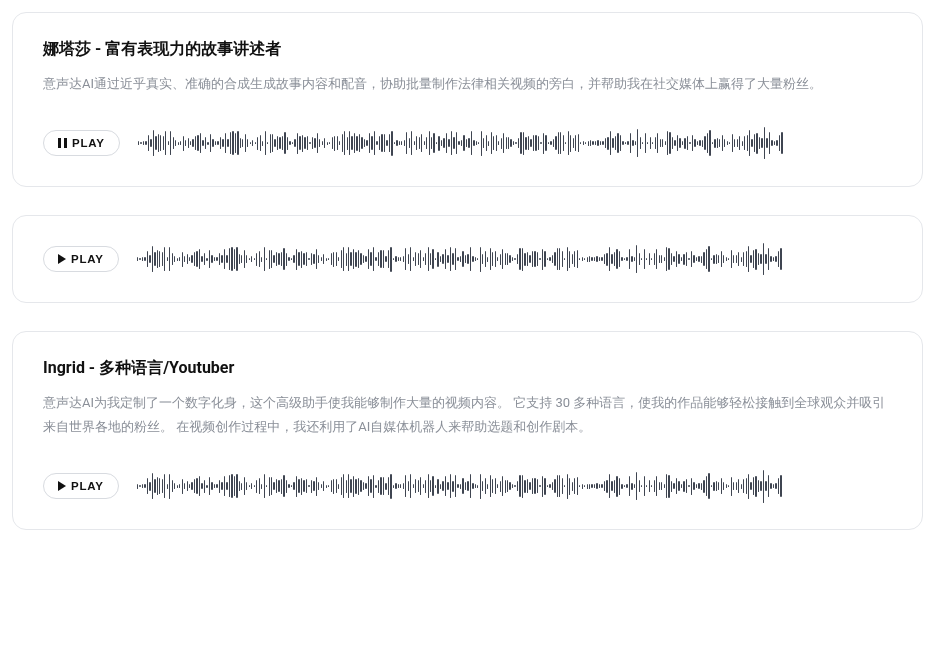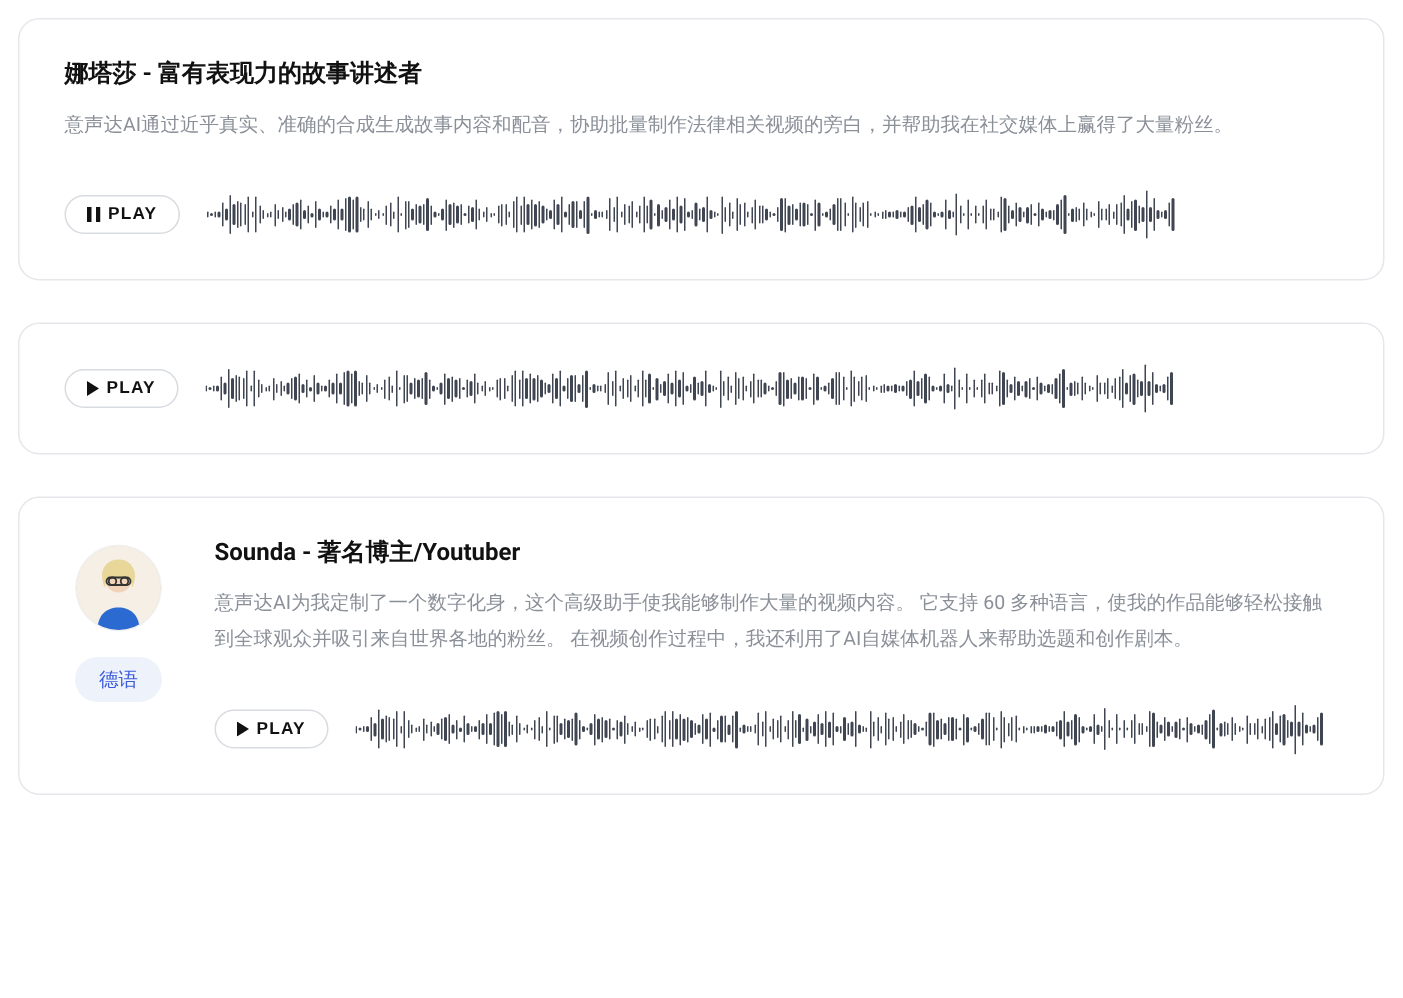--- a/index.html
+++ b/index.html
@@ -650,37 +650,23 @@
           <span style="height: 4.1px;"></span>
           <span style="height: 5.4px;"></span>
           <span style="height: 15.5px;"></span>
           <span style="height: 21.4px;"></span>
         </div>
     </div>
   </div>
 </div>
 
 <div class="card">
-  <div class="side">
-    <div class="avatar">
-      <svg viewBox="0 0 56 56">
-        <rect width="56" height="56" fill="#f5efe6"></rect>
-        <circle cx="28" cy="22" r="9" fill="#f0d3b8"></circle>
-        <path d="M17 20c0-7 5-11 11-11s11 4 11 11c0 3-1 6-2 8 0-4-2-6-4-6h-10c-2 0-4 2-4 6-1-2-2-5-2-8z" fill="#e9d79a"></path>
-        <rect x="20" y="21" width="16" height="5" rx="2.5" fill="none" stroke="#333" stroke-width="1.2"></rect>
-        <circle cx="24" cy="23.5" r="2.5" fill="none" stroke="#333" stroke-width="1.2"></circle>
-        <circle cx="32" cy="23.5" r="2.5" fill="none" stroke="#333" stroke-width="1.2"></circle>
-        <path d="M14 56c0-10 6-15 14-15s14 5 14 15z" fill="#2b6bd1"></path>
-      </svg>
-    </div>
-    <div class="lang-badge">德语</div>
-  </div>
   <div class="main">
-    <div class="title">Sounda - 著名博主/Youtuber</div>
-    <div class="desc">意声达AI为我定制了一个数字化身，这个高级助手使我能够制作大量的视频内容。 它支持 60 多种语言，使我的作品能够轻松接触到全球观众并吸引来自世界各地的粉丝。 在视频创作过程中，我还利用了AI自媒体机器人来帮助选题和创作剧本。</div>
+    <div class="title">Ingrid - 多种语言/Youtuber</div>
+    <div class="desc">意声达AI为我定制了一个数字化身，这个高级助手使我能够制作大量的视频内容。 它支持 30 多种语言，使我的作品能够轻松接触到全球观众并吸引来自世界各地的粉丝。 在视频创作过程中，我还利用了AI自媒体机器人来帮助选题和创作剧本。</div>
     <div class="player">
       <button class="play-btn">
         <span class="ico">
           <svg width="8" height="10" viewBox="0 0 8 10">
               <path d="M0 0l8 5-8 5z" fill="#111"></path>
             </svg>
         </span>
         <span>PLAY</span>
       </button>
       <div class="wave">

